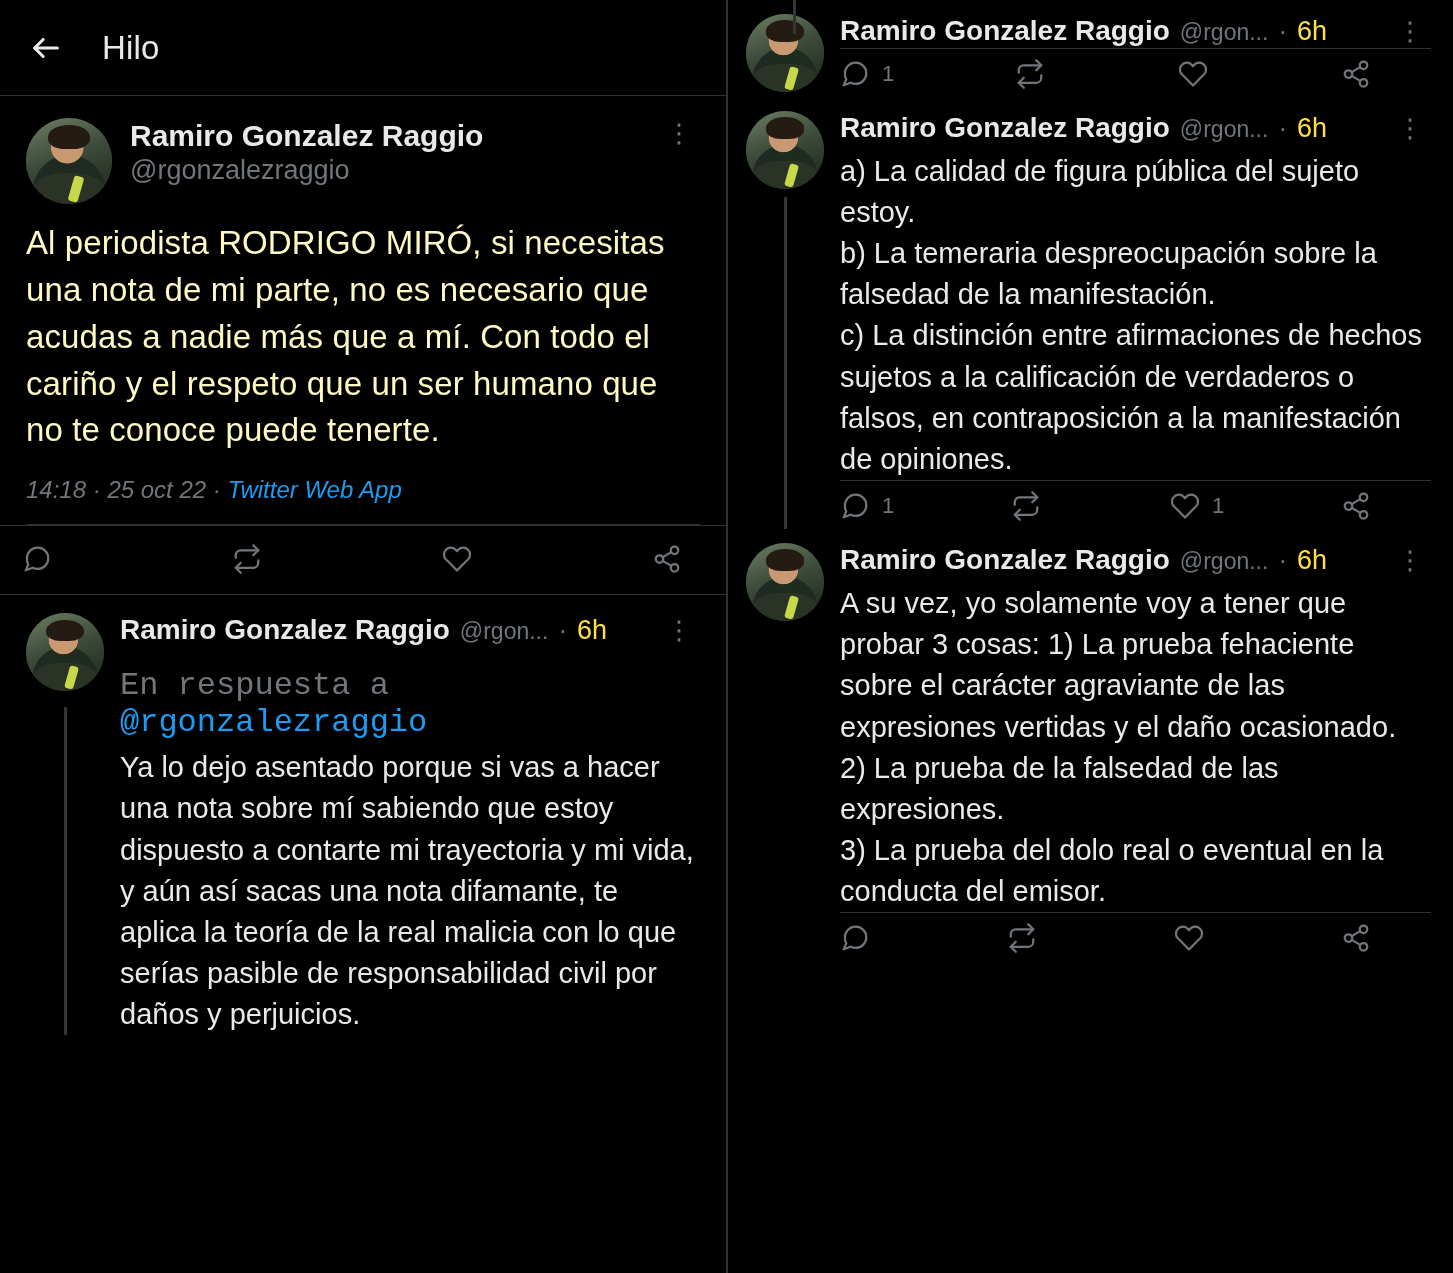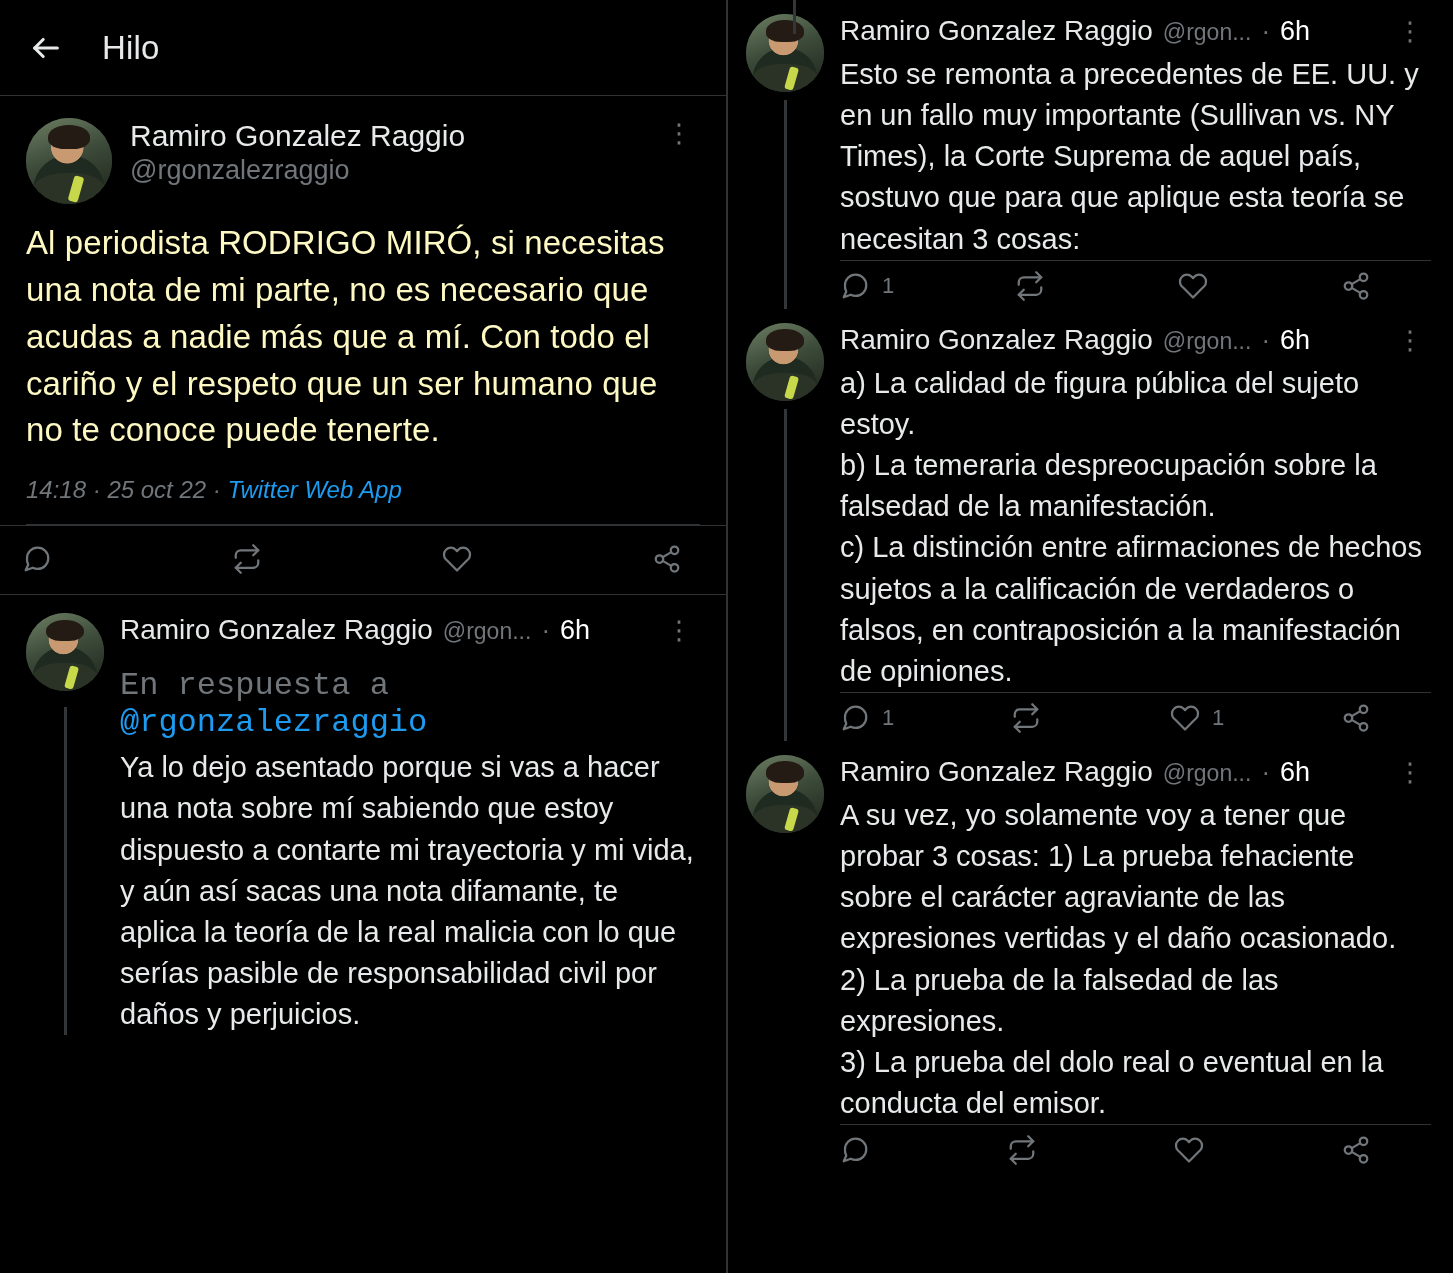--- a/index.html
+++ b/index.html
@@ -88,21 +88,21 @@
     position: absolute;
     left: 52%; bottom: 2%;
     width: 12%; height: 30%;
     background: #c7d94a;
     transform: rotate(16deg);
     border-radius: 3px;
   }
   .names-block { flex: 1 1 auto; min-width: 0; }
   .display-name {
     font-size: 30px;
-    font-weight: 400;
+    font-weight: 700;
     line-height: 1.18;
     color: #e7e9ea;
   }
   .handle {
     font-size: 27px;
     color: #71767b;
     line-height: 1.3;
   }
   .more-dots {
     color: #71767b;
@@ -174,21 +174,21 @@
   .reply .col-content { flex: 1 1 auto; min-width: 0; }
   .row-line {
     display: flex;
     align-items: baseline;
     gap: 10px;
     flex-wrap: nowrap;
   }
   .row-line .display-name { font-size: 28px; }
   .row-line .handle { font-size: 23px; }
   .dotsep { color: #71767b; font-size: 26px; }
-  .time { color: #ffffff; font-size: 27px; }
+  .time { color: #fde047; font-size: 27px; }
   .row-line .more-dots { margin-left: auto; }
   .replying {
     font-size: 32px;
     color: #71767b;
     margin-top: 20px;
     font-family: Liberation Mono, monospace;
   }
   .replying a { color: #1d9bf0; text-decoration: none; }
   .reply-text {
     font-size: 29px;
@@ -323,21 +323,20 @@
           <div class="stripe"></div>
       </div>
       <div class="col-content">
         <div class="row-line">
           <span class="display-name">Ramiro Gonzalez Raggio</span>
           <span class="handle">@rgon...</span>
           <span class="dotsep">·</span>
           <span class="time">6h</span>
           <span class="more-dots">⋮</span>
         </div>
-        <div class="reply-text">Esto se remonta a precedentes de EE. UU. y en un fallo muy importante (Sullivan vs. NY Times), la Corte Suprema de aquel país, sostuvo que para que aplique esta teoría se necesitan 3 cosas:</div>
         <div class="actions compact">
           <div class="act">
             <svg viewBox="0 0 24 24" fill="none" stroke="#71767b" stroke-width="1.8" stroke-linecap="round" stroke-linejoin="round">
               <path d="M21 11.5a8.4 8.4 0 0 1-8.5 8.4 8.9 8.9 0 0 1-3.9-.9L3 21l2-4.6A8.3 8.3 0 0 1 4 11.5 8.4 8.4 0 0 1 12.5 3 8.4 8.4 0 0 1 21 11.5z"></path>
             </svg>
             <span class="cnt">1</span>
           </div>
           <div class="act">
             <svg viewBox="0 0 24 24" fill="none" stroke="#71767b" stroke-width="1.8" stroke-linecap="round" stroke-linejoin="round">
               <polyline points="17 1 21 5 17 9"></polyline>

